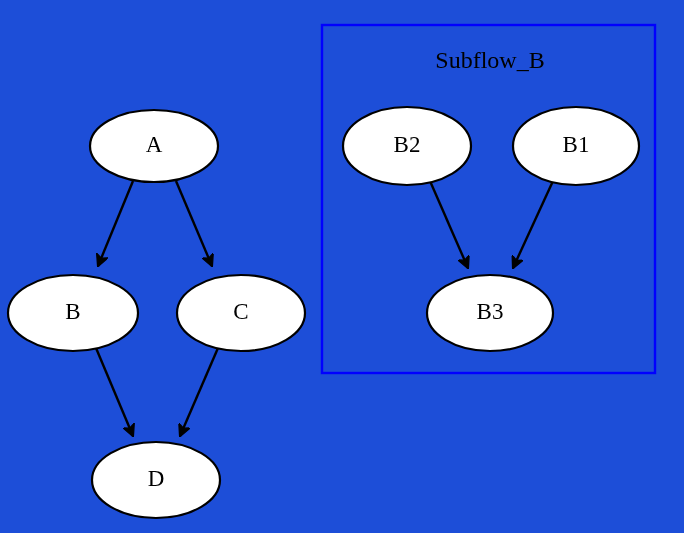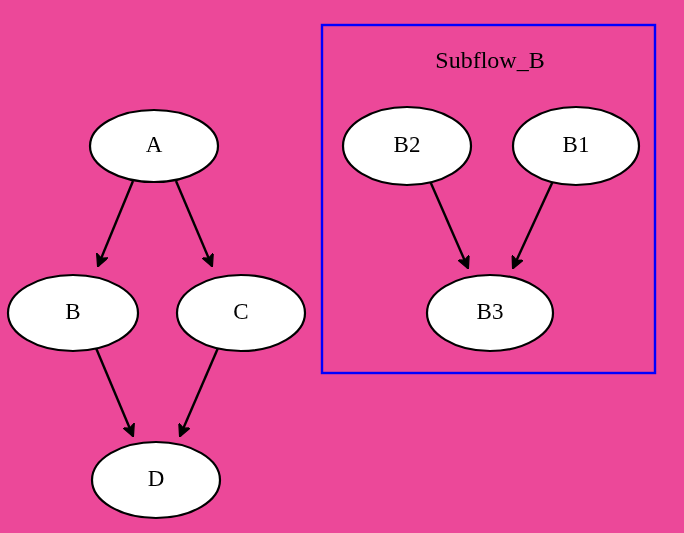--- a/index.html
+++ b/index.html
@@ -8,21 +8,21 @@
     padding: 0;
     background: #ffffff;
   }
   body {
     font-family: "Liberation Serif", "DejaVu Serif", serif;
   }
   #canvas {
     position: relative;
     width: 684px;
     height: 533px;
-    background: #ec4899;
+    background: #1d4ed8;
     overflow: hidden;
   }
   #graph-svg {
     position: absolute;
     left: 0;
     top: 0;
     width: 684px;
     height: 533px;
   }
   .node-ellipse {

